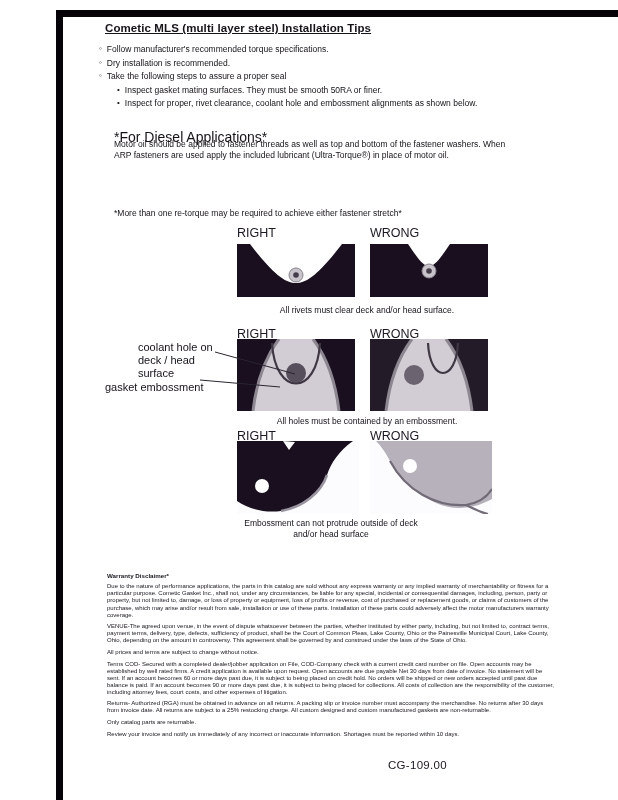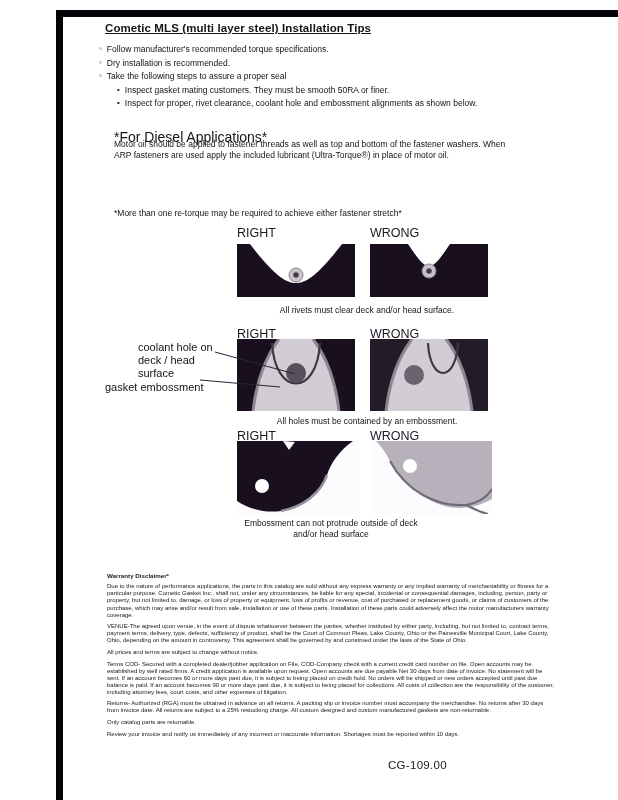--- a/index.html
+++ b/index.html
@@ -60,21 +60,21 @@
     <div class="b-row">
       <span class="dot-open">◦</span>
       <span>Dry installation is recommended.</span>
     </div>
     <div class="b-row">
       <span class="dot-open">◦</span>
       <span>Take the following steps to assure a proper seal</span>
     </div>
     <div class="b-row sub">
       <span class="dot-fill">•</span>
-      <span>Inspect gasket mating customers.  They must be smooth 50RA or finer.</span>
+      <span>Inspect gasket mating surfaces.  They must be smooth 50RA or finer.</span>
     </div>
     <div class="b-row sub">
       <span class="dot-fill">•</span>
       <span>Inspect for proper, rivet clearance, coolant hole and embossment alignments as shown below.</span>
     </div>
   </div>
 
   <h2 class="diesel-heading">*For Diesel Applications*</h2>
   <p class="para p1">Motor oil should be applied to fastener threads as well as top and bottom of the fastener washers. When ARP fasteners are used apply the included lubricant (Ultra-Torque®) in place of motor oil.</p>
   <p class="para note">*More than one re-torque may be required to achieve either fastener stretch*</p>

